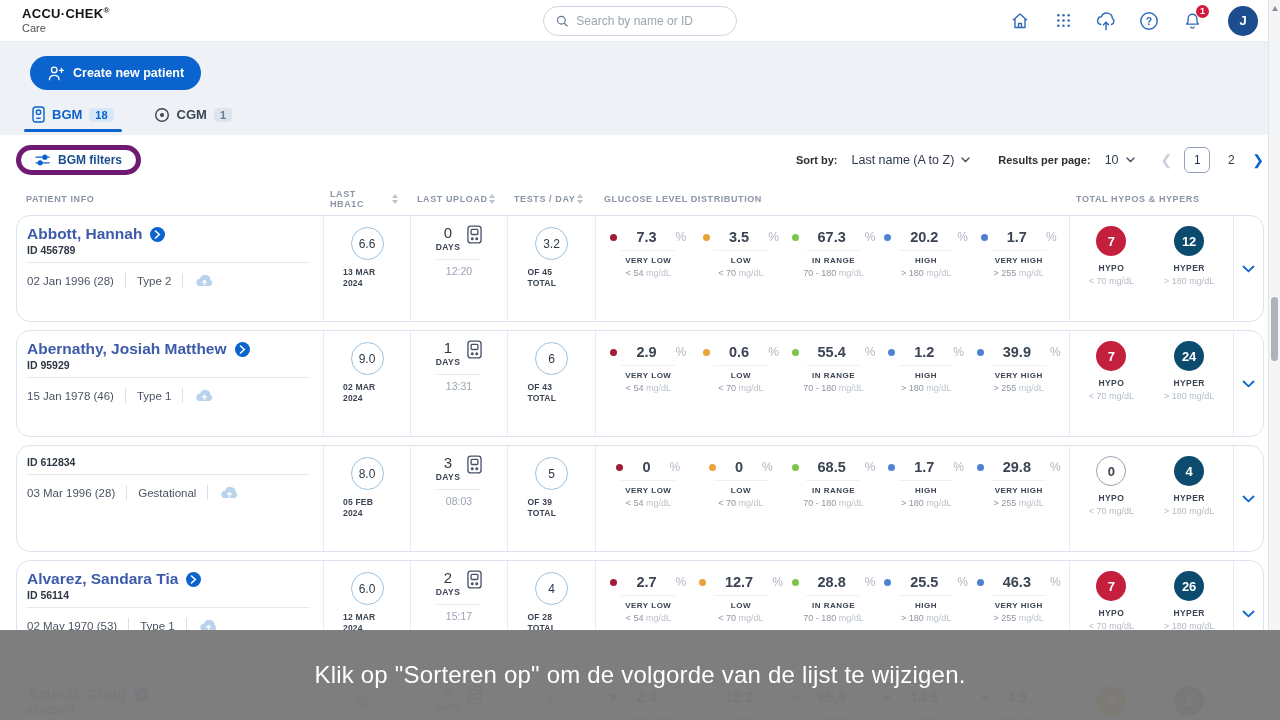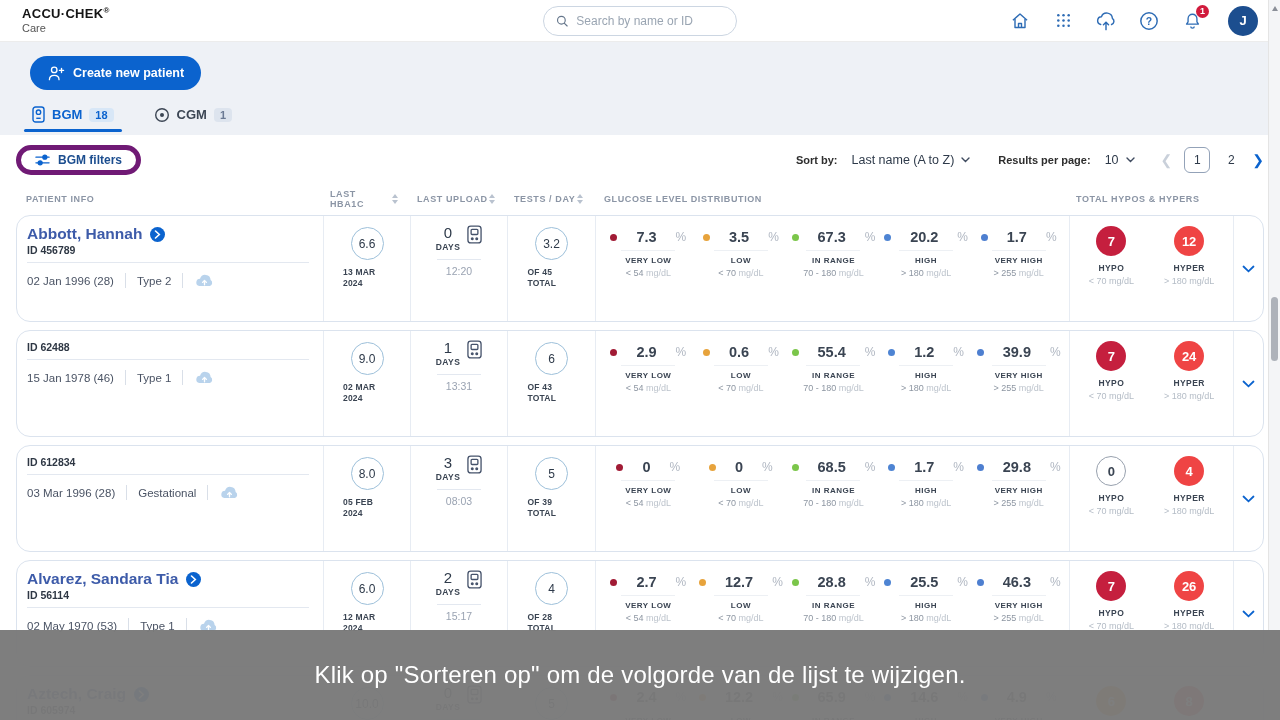--- a/index.html
+++ b/index.html
@@ -93,21 +93,21 @@
   .dlab{font-size:8px;font-weight:700;color:#3a4452;letter-spacing:.5px}
   .drange{font-size:9px;color:#8d96a2;margin-top:3px}
   .dru{color:#bcc3cc}
 
   .ch{display:flex;justify-content:center;gap:30px;padding-top:10px}
   .hyp{text-align:center}
   .hcirc{width:30px;height:30px;border-radius:50%;display:flex;align-items:center;justify-content:center;color:#fff;font-size:13px;font-weight:700;margin:0 auto 7px}
   .hcirc[data-level="red"]{background:#c51f3e}
   .hcirc[data-level="orange"]{background:#e9a02f}
   .hcirc[data-level="none"]{background:#fff;border:1.5px solid #98a1ae;color:#3a4452;font-weight:600}
-  .hcirc.hyper{background:#ef4444}
+  .hcirc.hyper{background:#0c4a6e}
   .hlab{font-size:8.5px;font-weight:700;color:#3a4452;letter-spacing:.4px}
   .hrange{font-size:9px;color:#b4bcc6;margin-top:3px}
 
   .cx{display:flex;align-items:center;justify-content:center}
   .rowchev{cursor:pointer;display:flex}
 
   
   .scrollbar{position:absolute;top:0;right:0;width:12px;height:720px;background:#f4f5f7;border-left:1px solid #e4e4e4;z-index:30}
   .sb-up{position:absolute;top:6px;left:3px;width:0;height:0;border-left:3px solid transparent;border-right:3px solid transparent;border-bottom:5px solid #8a8f98}
   .sb-thumb{position:absolute;top:297px;left:2px;width:7px;height:64px;background:#aeb2ba;border-radius:4px;cursor:pointer}
@@ -393,21 +393,29 @@
         <span class="rowchev">
           <svg width="13" height="8" viewBox="0 0 13 8" fill="none" stroke="#0b63ce" stroke-width="1.8" stroke-linecap="round">
             <polyline points="1.5,1.5 6.5,6.3 11.5,1.5"></polyline>
           </svg>
         </span>
       </div>
   </div>
 
   <div class="grid trow">
     <div class="cell cp">
-      <div class="pid">ID 62488</div>
+      <div class="pname-line">
+        <span class="pname">Abernathy, Josiah Matthew</span>
+        <span class="go">
+            <svg width="7" height="9" viewBox="0 0 7 9" fill="none" stroke="#fff" stroke-width="1.6" stroke-linecap="round">
+              <polyline points="1.5,1 5.3,4.5 1.5,8"></polyline>
+            </svg>
+          </span>
+      </div>
+      <div class="pid">ID 95929</div>
       <div class="pdiv"></div>
       <div class="pmeta">
         <span>15 Jan 1978 (46)</span>
           <span class="psep"></span>
         <span>Type 1</span>
           <span class="psep"></span>
         <span><svg width="21" height="15" viewBox="0 0 24 17" fill="none">
               <path d="M6 16a4.3 4.3 0 0 1 .9-8.5A6.2 6.2 0 0 1 19 9.2 3.8 3.8 0 0 1 18.2 16z" fill="#b9d3ec"></path>
               <path d="M12 14.6V9.8M9.8 11.8 12 9.6l2.2 2.2" stroke="#fff" stroke-width="1.5" stroke-linecap="round" stroke-linejoin="round"></path>
             </svg></span>

